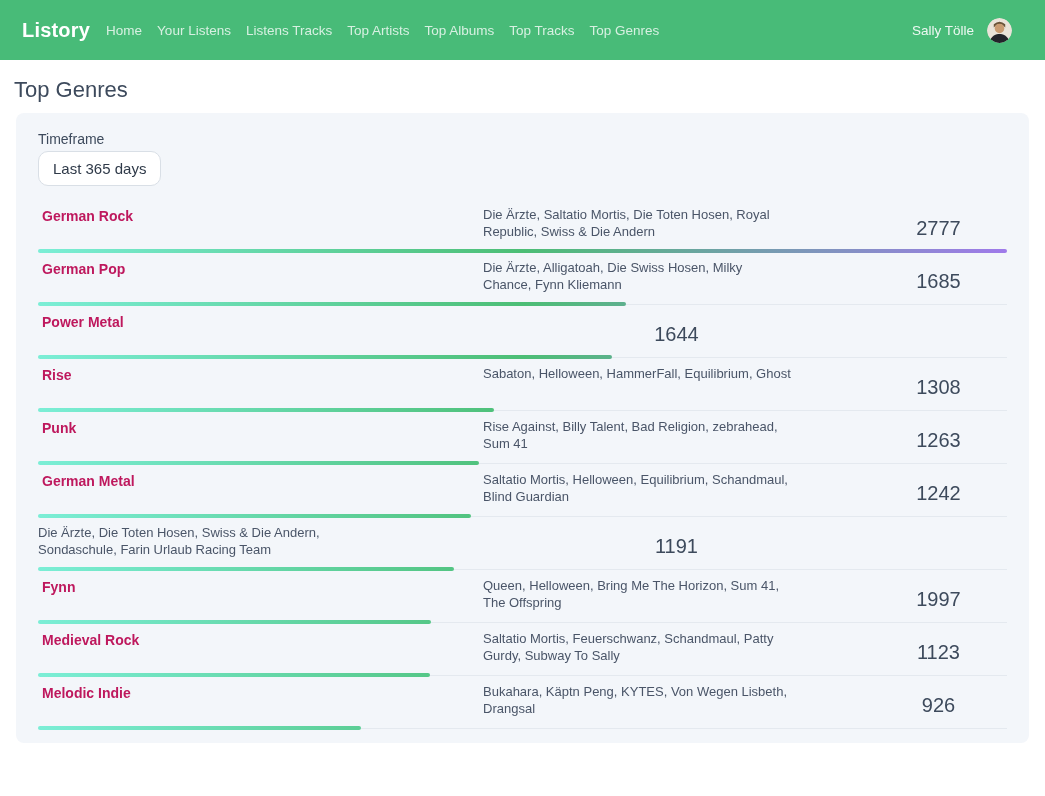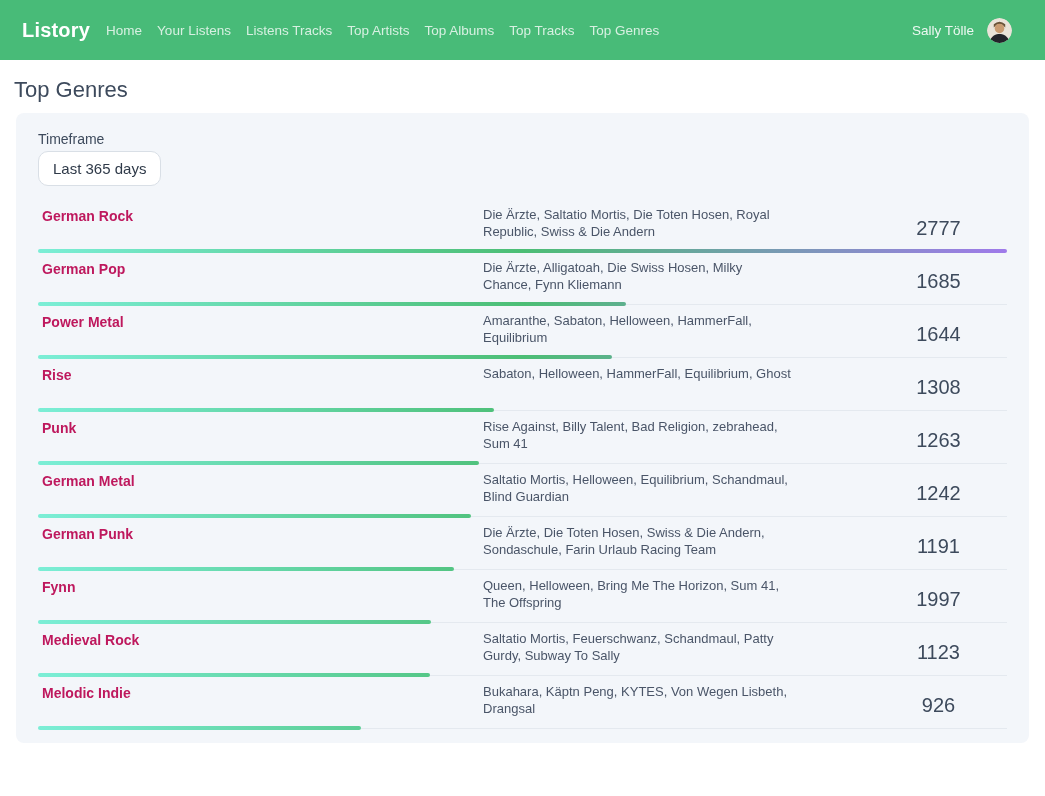--- a/index.html
+++ b/index.html
@@ -122,21 +122,20 @@
     <div class="genre-bar" style="width: 100%; background-image: linear-gradient(90deg, rgb(123, 238, 214) 0%, rgb(76, 190, 117) 50%, rgb(159, 122, 234) 100%); background-size: 100% 100%;"></div>
   </div>
         <div class="genre-row">
     <div class="genre-name">German Pop</div>
     <div class="genre-artists">Die Ärzte, Alligatoah, Die Swiss Hosen, Milky Chance, Fynn Kliemann</div>
     <div class="genre-count">1685</div>
     <div class="genre-bar" style="width: 60.677%; background-image: linear-gradient(90deg, rgb(123, 238, 214) 0%, rgb(76, 190, 117) 50%, rgb(159, 122, 234) 100%); background-size: 164.807% 100%;"></div>
   </div>
         <div class="genre-row">
     <div class="genre-name">Power Metal</div>
-    <div class="genre-artists">Amaranthe, Sabaton, Helloween, HammerFall, Equilibrium</div>
     <div class="genre-count">1644</div>
     <div class="genre-bar" style="width: 59.2006%; background-image: linear-gradient(90deg, rgb(123, 238, 214) 0%, rgb(76, 190, 117) 50%, rgb(159, 122, 234) 100%); background-size: 168.917% 100%;"></div>
   </div>
         <div class="genre-row">
     <div class="genre-name">Rise</div>
     <div class="genre-artists">Sabaton, Helloween, HammerFall, Equilibrium, Ghost</div>
     <div class="genre-count">1308</div>
     <div class="genre-bar" style="width: 47.1012%; background-image: linear-gradient(90deg, rgb(123, 238, 214) 0%, rgb(76, 190, 117) 50%, rgb(159, 122, 234) 100%); background-size: 212.309% 100%;"></div>
   </div>
         <div class="genre-row">
@@ -145,21 +144,20 @@
     <div class="genre-count">1263</div>
     <div class="genre-bar" style="width: 45.4807%; background-image: linear-gradient(90deg, rgb(123, 238, 214) 0%, rgb(76, 190, 117) 50%, rgb(159, 122, 234) 100%); background-size: 219.873% 100%;"></div>
   </div>
         <div class="genre-row">
     <div class="genre-name">German Metal</div>
     <div class="genre-artists">Saltatio Mortis, Helloween, Equilibrium, Schandmaul, Blind Guardian</div>
     <div class="genre-count">1242</div>
     <div class="genre-bar" style="width: 44.7245%; background-image: linear-gradient(90deg, rgb(123, 238, 214) 0%, rgb(76, 190, 117) 50%, rgb(159, 122, 234) 100%); background-size: 223.591% 100%;"></div>
   </div>
         <div class="genre-row">
-    <div class="genre-name">German Punk</div>
     <div class="genre-artists">Die Ärzte, Die Toten Hosen, Swiss &amp; Die Andern, Sondaschule, Farin Urlaub Racing Team</div>
     <div class="genre-count">1191</div>
     <div class="genre-bar" style="width: 42.888%; background-image: linear-gradient(90deg, rgb(123, 238, 214) 0%, rgb(76, 190, 117) 50%, rgb(159, 122, 234) 100%); background-size: 233.165% 100%;"></div>
   </div>
         <div class="genre-row">
     <div class="genre-name">Fynn</div>
     <div class="genre-artists">Queen, Helloween, Bring Me The Horizon, Sum 41, The Offspring</div>
     <div class="genre-count">1997</div>
     <div class="genre-bar" style="width: 40.5113%; background-image: linear-gradient(90deg, rgb(123, 238, 214) 0%, rgb(76, 190, 117) 50%, rgb(159, 122, 234) 100%); background-size: 246.844% 100%;"></div>
   </div>

